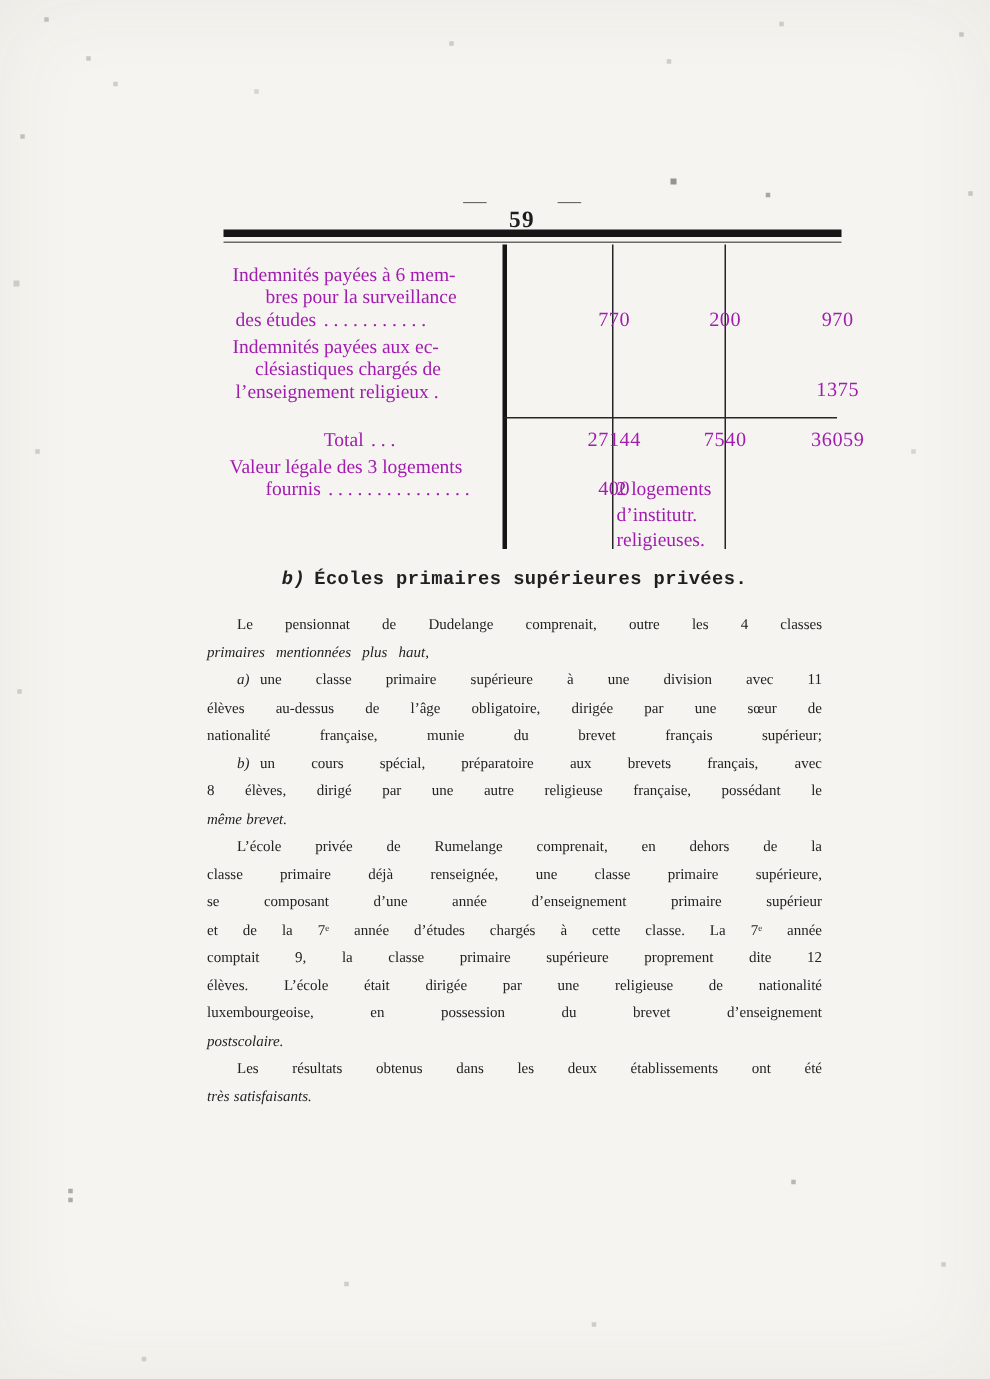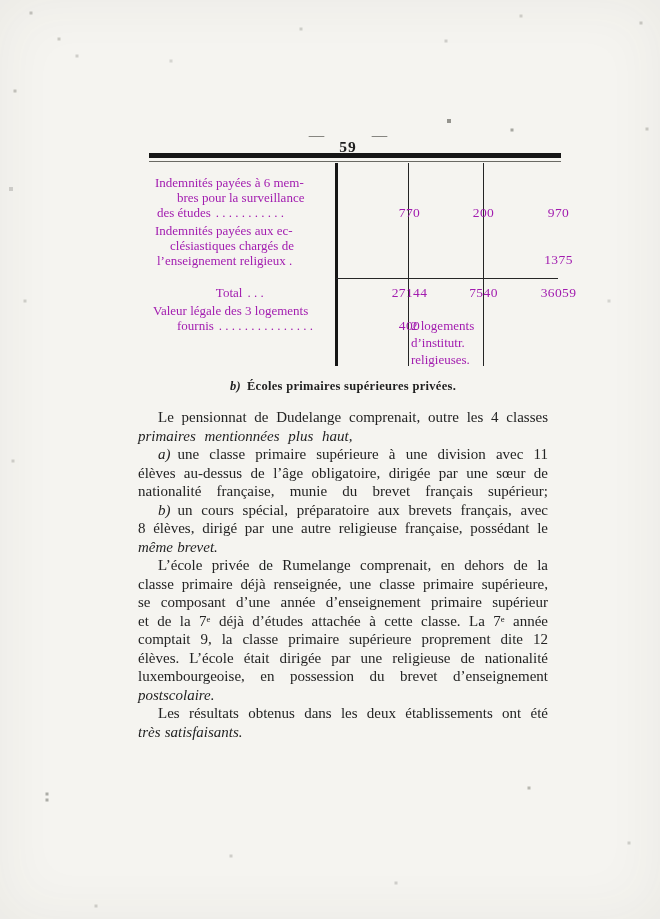--- a/index.html
+++ b/index.html
@@ -73,27 +73,28 @@
     position: absolute; text-align: center; line-height: 14px;
     font-size: 13.5px; letter-spacing: 0.4px; white-space: nowrap; margin-left: 38px;
   }
   .total-label { text-align: center; }
 
   
   .section-heading {
     position: absolute; left: 138px; top: 379px; width: 410px;
     text-align: center; font-size: 12.5px; font-weight: bold; letter-spacing: 0.3px;
     color: #1f1f1f;
+    font-family: Liberation Mono, monospace;
   }
   .section-heading .marker { font-style: italic; margin-right: 6px; }
 
   
   .body-text {
     position: absolute; left: 138px; top: 408px; width: 410px;
-    font-size: 15px; line-height: 18.5px; color: #232323;
+    font-size: 10px; line-height: 18.5px; color: #232323;
     word-spacing: 0.4px;
   }
   .tline { text-align: justify; text-align-last: justify; }
   .tline.first > .lead-in { padding-left: 20px; display: inline; }
   .tline.last { text-align-last: auto; font-style: italic; }
   .tline.wide { word-spacing: 5px; }
   .marker { font-style: italic; margin-right: 7px; }
   .marker:empty { display: none; margin: 0; }
 </style>
 </head>
@@ -163,21 +164,21 @@
       <div class="tline first"><span class="lead-in"><i class="marker">b)</i><span>un cours spécial, préparatoire aux brevets français, avec</span></span></div>
       <div class="tline">8 élèves, dirigé par une autre religieuse française, possédant le</div>
       <div class="tline last">même brevet.</div>
     </div>
 
 
     <div class="para">
       <div class="tline first"><span class="lead-in"><span>L’école privée de Rumelange comprenait, en dehors de la</span></span></div>
       <div class="tline">classe primaire déjà renseignée, une classe primaire supérieure,</div>
       <div class="tline">se composant d’une année d’enseignement primaire supérieur</div>
-      <div class="tline">et de la 7ᵉ déjà d’études attachée à cette classe. La 7ᵉ année</div>
+      <div class="tline">et de la 7ᵉ année d’études chargés à cette classe. La 7ᵉ année</div>
       <div class="tline">comptait 9, la classe primaire supérieure proprement dite 12</div>
       <div class="tline">élèves. L’école était dirigée par une religieuse de nationalité</div>
       <div class="tline">luxembourgeoise, en possession du brevet d’enseignement</div>
       <div class="tline last">postscolaire.</div>
     </div>
 
     <div class="para">
       <div class="tline first"><span class="lead-in"><span>Les résultats obtenus dans les deux établissements ont été</span></span></div>
       <div class="tline last">très satisfaisants.</div>
     </div>

